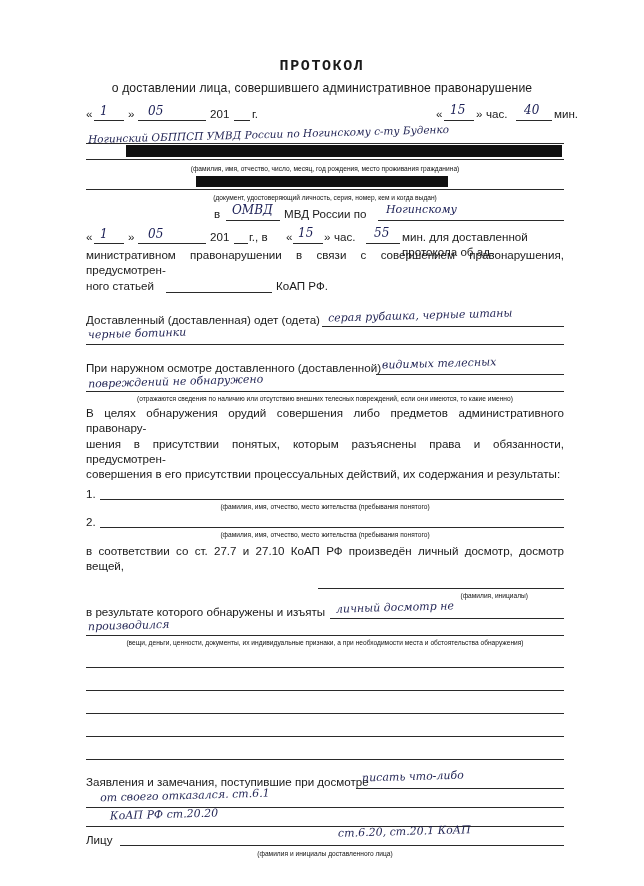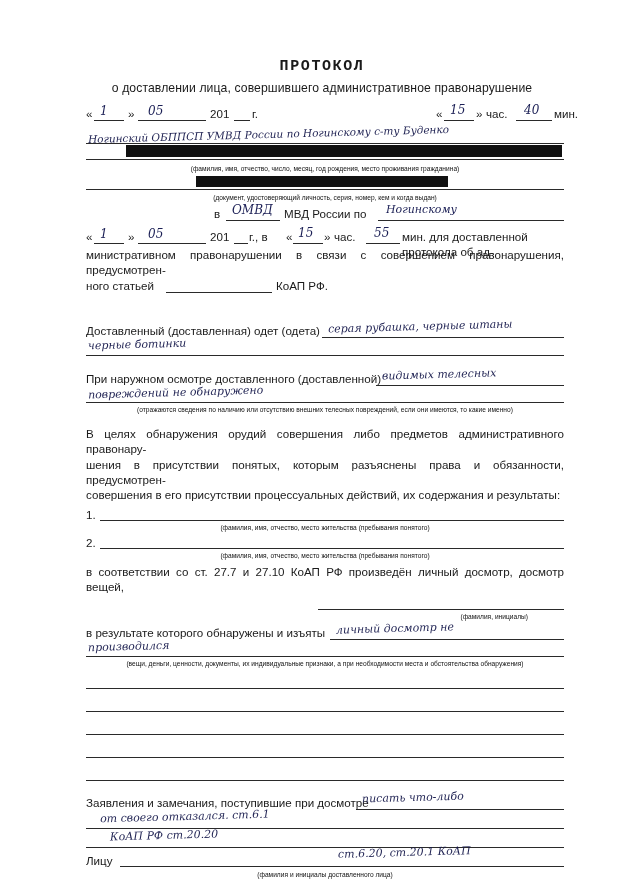--- a/index.html
+++ b/index.html
@@ -169,42 +169,42 @@
         <span class="abs ln" style="left:280px; top:0; width:34px; height:14px;"></span>
         <span class="abs" style="left:316px; top:0;">мин. для доставленной протокола об ад-</span>
       </div>
       <div class="para" style="margin-top:1px;">министративном правонарушении в связи с совершением правонарушения, предусмотрен-</div>
       <div class="row" style="height:16px;">
         <span class="abs" style="left:0; top:0;">ного статьей</span>
         <span class="abs ln" style="left:80px; top:0; width:106px; height:14px;"></span>
         <span class="abs" style="left:190px; top:0;">КоАП РФ.</span>
       </div>
 
-      <div class="row" style="margin-top:29px; height:18px;text-decoration:underline;">
+      <div class="row" style="margin-top:18px; height:18px;text-decoration:underline;">
         <span class="abs" style="left:0; top:0;">Доставленный (доставленная) одет (одета)</span>
         <span class="abs hand" style="left:242px; top:-4px;">серая рубашка, черные штаны</span>
         <span class="abs" style="left:236px; top:14px; width:242px; border-bottom:1px solid #2a2a2a;"></span>
       </div>
       <div class="row" style="height:18px;">
         <span class="abs hand" style="left:2px; top:-4px;">черные ботинки</span>
         <span class="abs" style="left:0; top:14px; width:478px; border-bottom:1px solid #2a2a2a;"></span>
       </div>
 
       <div class="row" style="margin-top:12px; height:18px;">
         <span class="abs" style="left:0; top:0;">При наружном осмотре доставленного (доставленной)</span>
         <span class="abs hand" style="left:296px; top:-4px;">видимых телесных</span>
         <span class="abs" style="left:290px; top:14px; width:188px; border-bottom:1px solid #2a2a2a;"></span>
       </div>
       <div class="row" style="height:17px;">
         <span class="abs hand" style="left:2px; top:-4px;">повреждений не обнаружено</span>
         <span class="abs" style="left:0; top:13px; width:478px; border-bottom:1px solid #2a2a2a;"></span>
       </div>
       <div class="caption">(отражаются сведения по наличию или отсутствию внешних телесных повреждений, если они имеются, то какие именно)</div>
 
-      <div style="margin-top:12px;">
+      <div style="margin-top:2px;">
         <div class="para">В целях обнаружения орудий совершения либо предметов административного правонару-</div>
         <div class="para">шения в присутствии понятых, которым разъяснены права и обязанности, предусмотрен-</div>
         <div class="para">совершения в его присутствии процессуальных действий, их содержания и результаты:</div>
       </div>
 
       <div class="row" style="margin-top:4px; height:17px;">
         <span class="abs" style="left:0; top:0;">1.</span>
         <span class="abs" style="left:14px; top:13px; width:464px; border-bottom:1px solid #2a2a2a;"></span>
       </div>
       <div class="caption">(фамилия, имя, отчество, место жительства (пребывания понятого)</div>

